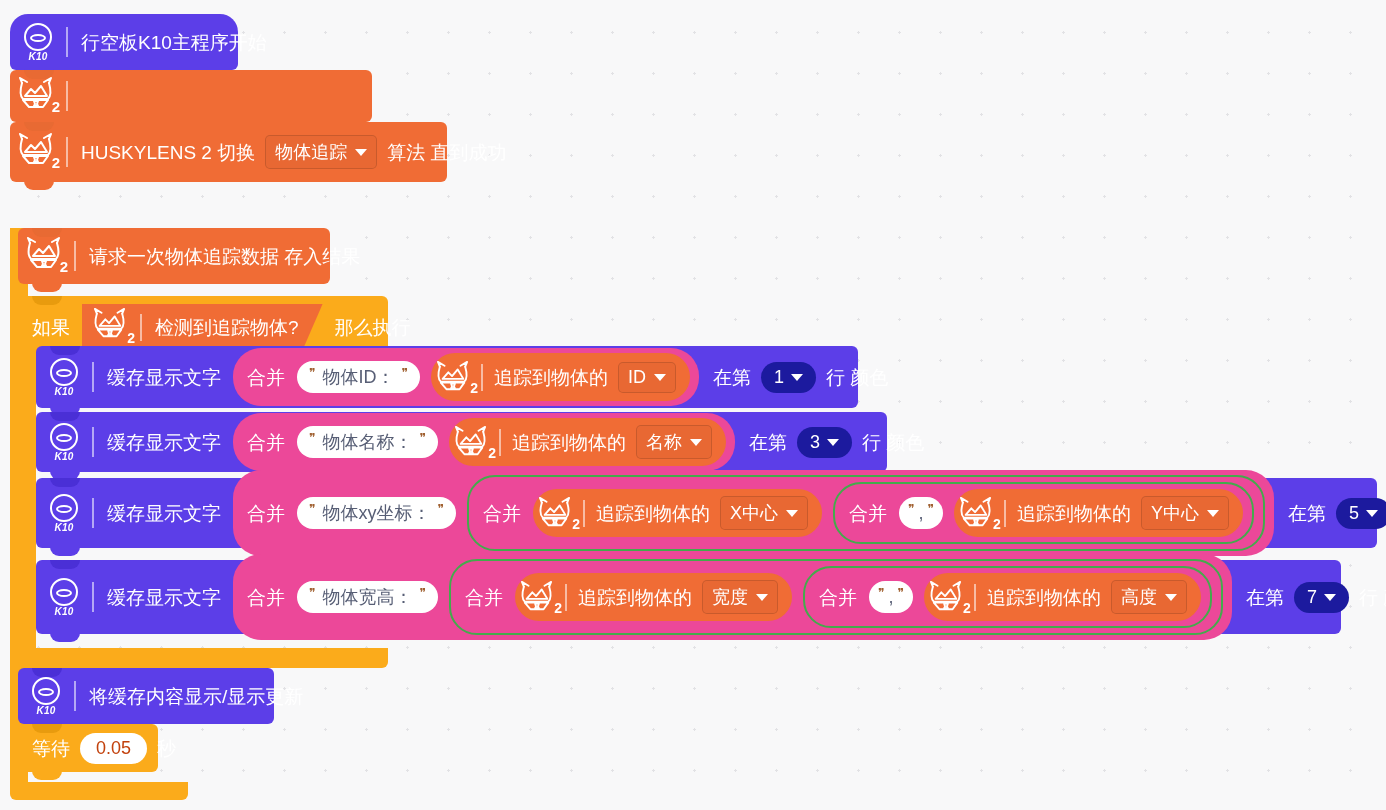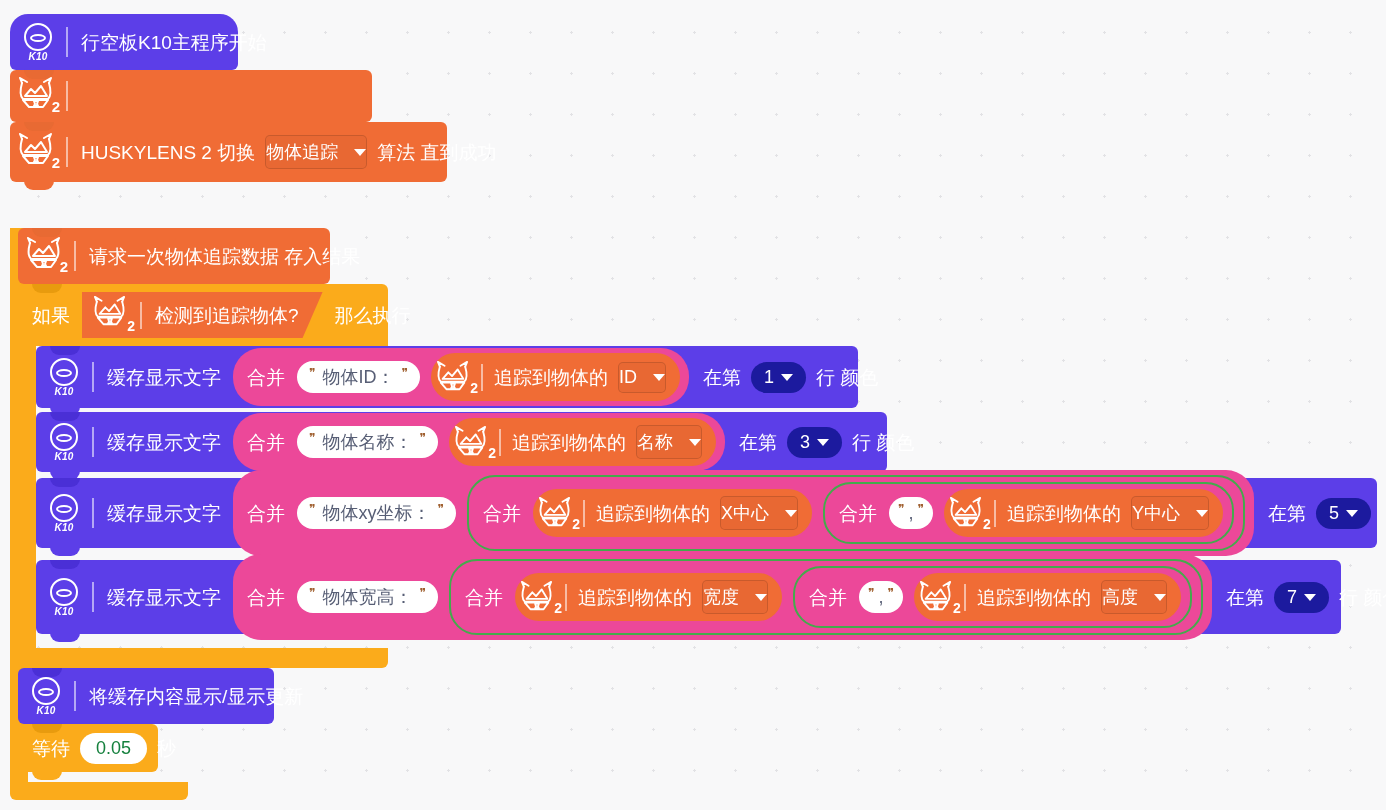--- a/index.html
+++ b/index.html
@@ -68,41 +68,41 @@
   
   .txtfield {
     background: #ffffff; border-radius: 16px; height: 32px;
     display: inline-flex; align-items: center; justify-content: center;
     padding: 0 12px; gap: 7px; color: #575e75; font-size: 18px; white-space: nowrap;
   }
   .quo { color: #a06030; font-size: 12px; font-weight: bold; position: relative; top: -4px; }
 
   
   .ddin {
-    display: inline-flex; align-items: center; gap: 16px;
+    display: inline-flex; align-items: center; gap: 8px;
     border: 1.5px solid rgba(0,0,0,.14); border-radius: 5px;
-    padding: 4px 0; color: #ffffff; font-size: 18px; white-space: nowrap;
+    padding: 4px 9px; color: #ffffff; font-size: 18px; white-space: nowrap;
     background: rgba(0,0,0,.03);
   }
   .caret {
     width: 0; height: 0; border-left: 6px solid transparent;
     border-right: 6px solid transparent; border-top: 7px solid #ffffff;
   }
 
   
   .numdd {
     display: inline-flex; align-items: center; gap: 7px;
     background: #1c1a9e; border-radius: 16px; height: 31px; padding: 0 13px;
     color: #ffffff; font-size: 18px;
   }
   
   .numwhite {
     display: inline-flex; align-items: center; justify-content: center;
     background: #ffffff; border-radius: 16px; height: 31px; padding: 0 16px;
-    color: #15803d; font-size: 18px;
+    color: #c2410c; font-size: 18px;
   }
   .swatch {
     width: 40px; height: 31px; border-radius: 16px; background: #0000ff;
   }
 
   
   .rep {
     display: inline-flex; align-items: center; height: 48px;
     border-radius: 24px; padding-right: 14px;
   }
@@ -215,21 +215,21 @@
           </g>
         </svg>
         <span class="sub">2</span>
       </div>
     </div>
     <div class="divider"></div>
     <span class="lbl">请求一次物体追踪数据 存入结果</span>
   </div>
 
   <div class="cblock" style="left:18px; top:284px; width:152px; height:384px;">
-    <div class="chead c-ctl" style="left:0; top:0; width:370px; height:62px; display:flex; align-items:center; padding-left:14px; gap:6px;">
+    <div class="chead c-ctl" style="left:0; top:12px; width:370px; height:62px; display:flex; align-items:center; padding-left:14px; gap:6px;">
       <div class="notch" style="background:#e89b0e; left:14px;"></div>
       <span class="lbl">如果</span>
       <span class="hexwrap" style="margin:0 6px;">
         <span class="hexbody">
           <span class="icoslot">
             <span class="hlico">
               <svg width="38" height="32" viewBox="0 0 40 34">
                 <g fill="none" stroke="#ffffff" stroke-width="2" stroke-linejoin="round" stroke-linecap="round">
                   <path d="M6 6 L4 1 L11 5 M28 5 L35 1 L33 6"></path>
                   <path d="M6 6 C4 13, 4 19, 7 22 L32 22 C35 19, 35 13, 33 6"></path>

